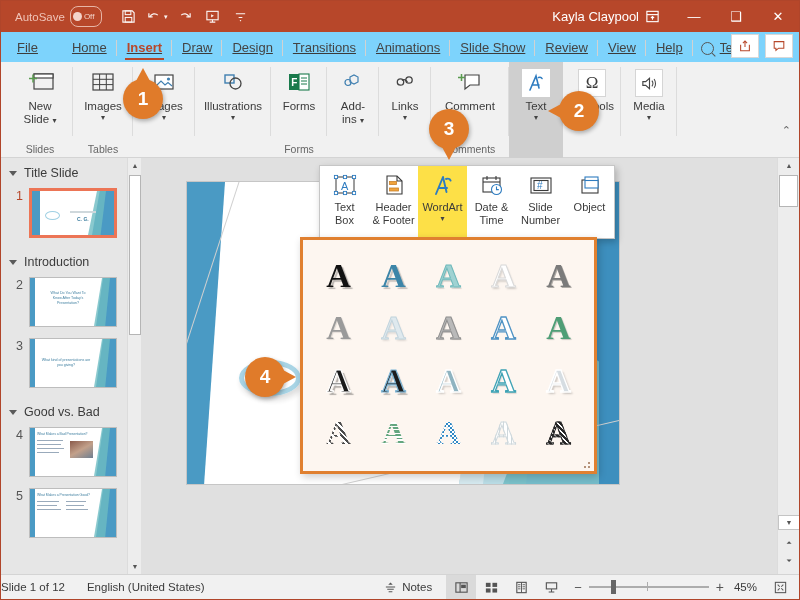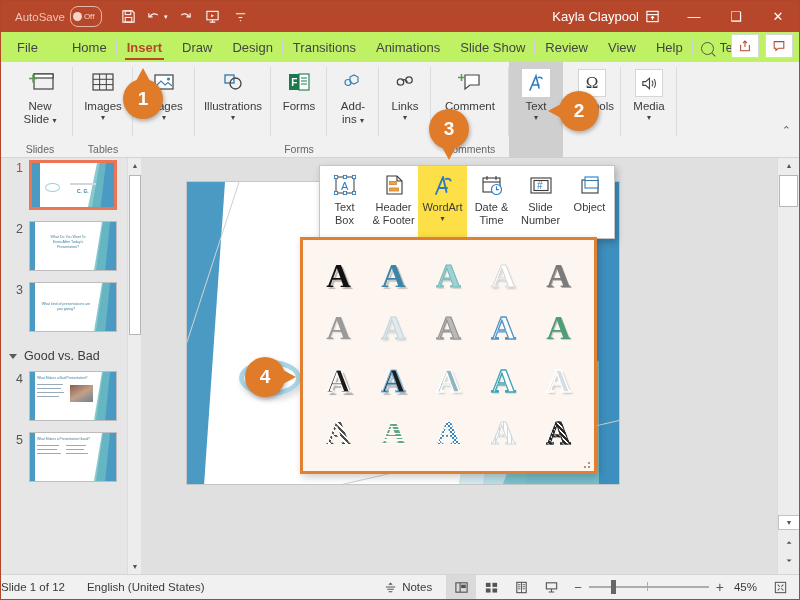--- a/index.html
+++ b/index.html
@@ -29,22 +29,22 @@
   .tb-ic{ width:26px;height:26px;display:flex;align-items:center;justify-content:center;
           color:#fff; opacity:.95; font-size:15px;}
   .tb-title{ position:absolute; left:0; right:0; text-align:center; font-size:13px; color:#fff;
              pointer-events:none;}
   .tb-user{ position:absolute; right:160px; top:8px; font-size:13px; color:#fff;}
   .tb-right{ position:absolute; right:0; top:0; display:flex; height:31px; align-items:center;}
   .win-btn{ width:42px;height:31px;display:flex;align-items:center;justify-content:center;
             color:#fff; font-size:13px;}
 
   
-  .tabbar{ position:absolute; left:0; top:31px; width:798px; height:30px; background:#bef264;
-           display:flex; align-items:flex-end; }
+  .tabbar{ position:absolute; left:0; top:31px; width:798px; height:30px; background:#7dd3fc;
+           display:flex; align-items:flex-end;text-decoration:underline; }
   .tab{ padding:0 10px; height:28px; line-height:28px; font-size:13px; color:#444;
         position:relative; }
   .tab.sep::after{content:"";position:absolute;right:0;top:6px;height:16px;width:1px;background:#d2d2d2;}
   .tab.active{ color:#b7472a; font-weight:bold; }
   .tab.active .ul{ position:absolute; left:8px; right:8px; bottom:2px; height:2.5px; background:#b7472a;}
   .tellme{ display:flex; align-items:center; gap:6px; margin-left:8px; height:28px; color:#444;}
   .mag{ width:13px;height:13px;border:1.4px solid #555;border-radius:50%; position:relative;
         display:inline-block;}
   .mag::after{content:"";position:absolute;width:1.4px;height:5px;background:#555;right:-2px;bottom:-3px;transform:rotate(-45deg);}
   .tabbar-right{ position:absolute; right:6px; top:2px; display:flex; gap:6px;}
@@ -406,33 +406,41 @@
       </div>
 
       <div class="gsep"></div>
     </div>
 
     <div class="ribbon-collapse">⌃</div>
   </div>
 
   <div class="slidepanel">
 
+    <div class="sec-head">
+      <span class="tri"></span>
+      <span>Title Slide</span>
+    </div>
     <div class="srow">
       <span class="snum sel">1</span>
       <span class="thumb sel">
         <span style="position:absolute;inset:0;background:#fff;"></span>
         <span style="position:absolute;left:0;top:0;width:8px;height:100%;background:#4a9ac4;"></span>
         <span style="position:absolute;right:0;top:0;width:22px;height:100%;background:#4a9ac4;clip-path:polygon(35% 0,100% 0,100% 100%,0 100%);"></span>
         <span style="position:absolute;right:8px;top:0;width:18px;height:100%;background:#6dbcc2;opacity:.8;clip-path:polygon(50% 0,100% 0,70% 100%,0 100%);"></span>
         <span style="position:absolute;left:13px;top:20px;width:15px;height:9px;border:1.5px solid #9fd0e3;border-radius:50%;"></span>
         <span style="position:absolute;left:38px;top:20px;width:26px;height:1.5px;background:#cfd8dc;"></span>
         <span style="position:absolute;left:45px;top:25px;font-size:5px;color:#3f7fa0;font-weight:bold;">C. G.</span>
       </span>
     </div>
 
+    <div class="sec-head">
+      <span class="tri"></span>
+      <span>Introduction</span>
+    </div>
     <div class="srow">
       <span class="snum">2</span>
       <span class="thumb">
         <span style="position:absolute;left:0;top:0;width:5px;height:100%;background:#4a9ac4;"></span>
         <span style="position:absolute;right:0;top:0;width:20px;height:100%;background:#4a9ac4;clip-path:polygon(35% 0,100% 0,100% 100%,0 100%);"></span>
         <span style="position:absolute;right:6px;top:0;width:16px;height:100%;background:#6dbcc2;opacity:.8;clip-path:polygon(50% 0,100% 0,70% 100%,0 100%);"></span>
         <span style="position:absolute;left:16px;top:13px;right:26px;text-align:center;font-size:3.6px;color:#3f7fa0;line-height:5px;">What Do You Want To Know After Today's Presentation?</span>
       </span>
     </div>
     <div class="srow">

